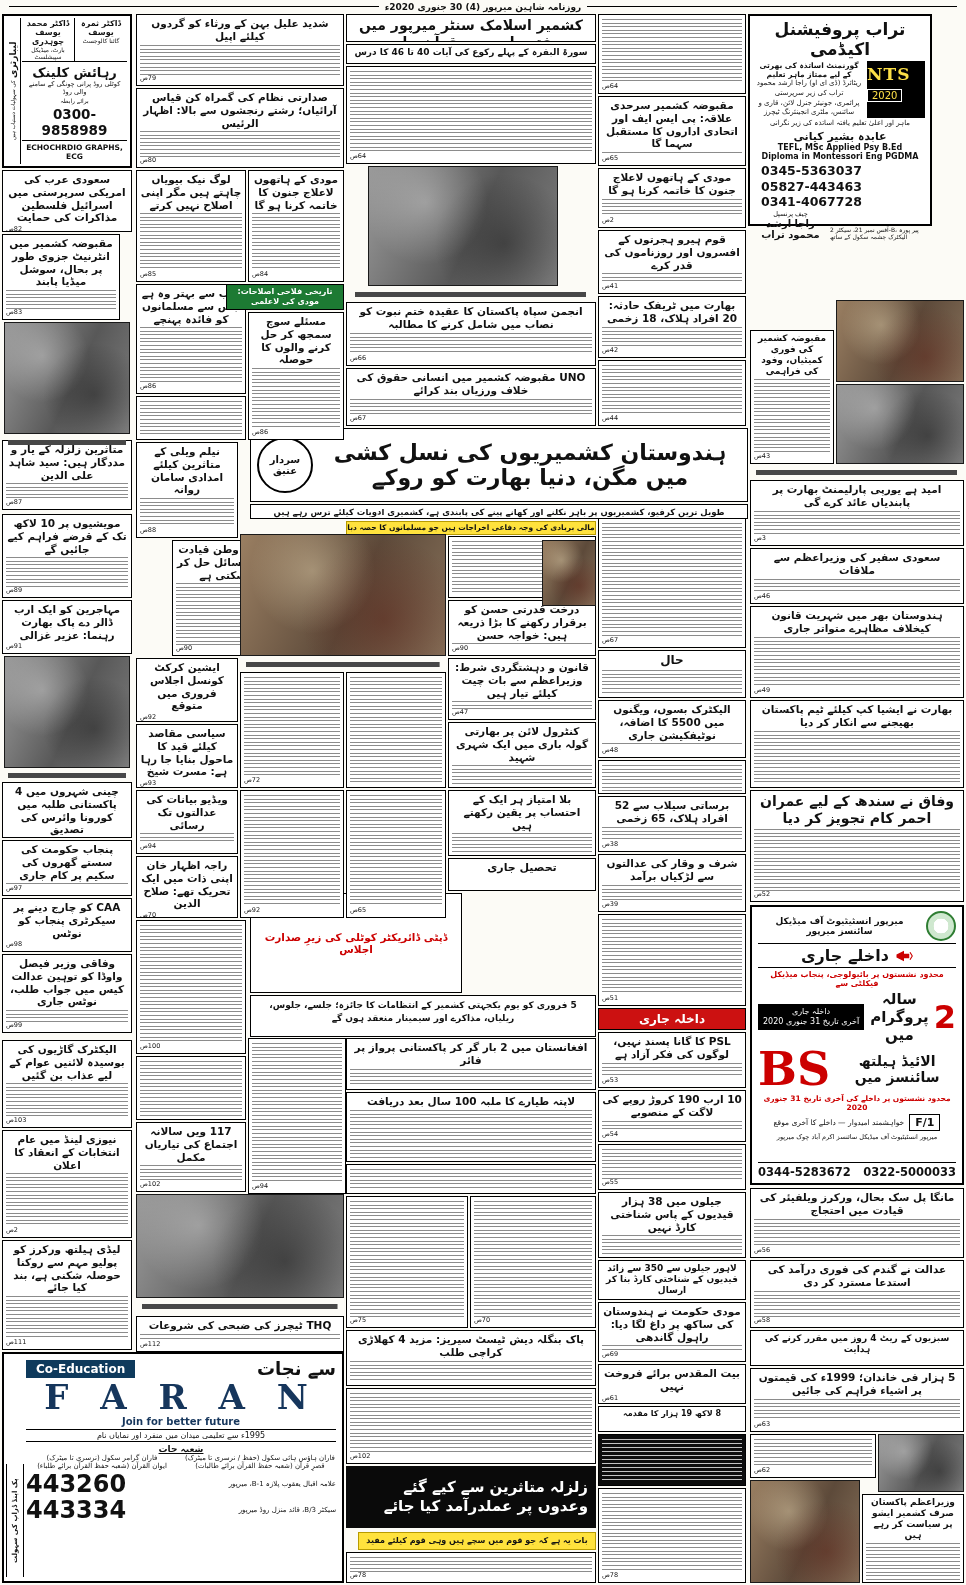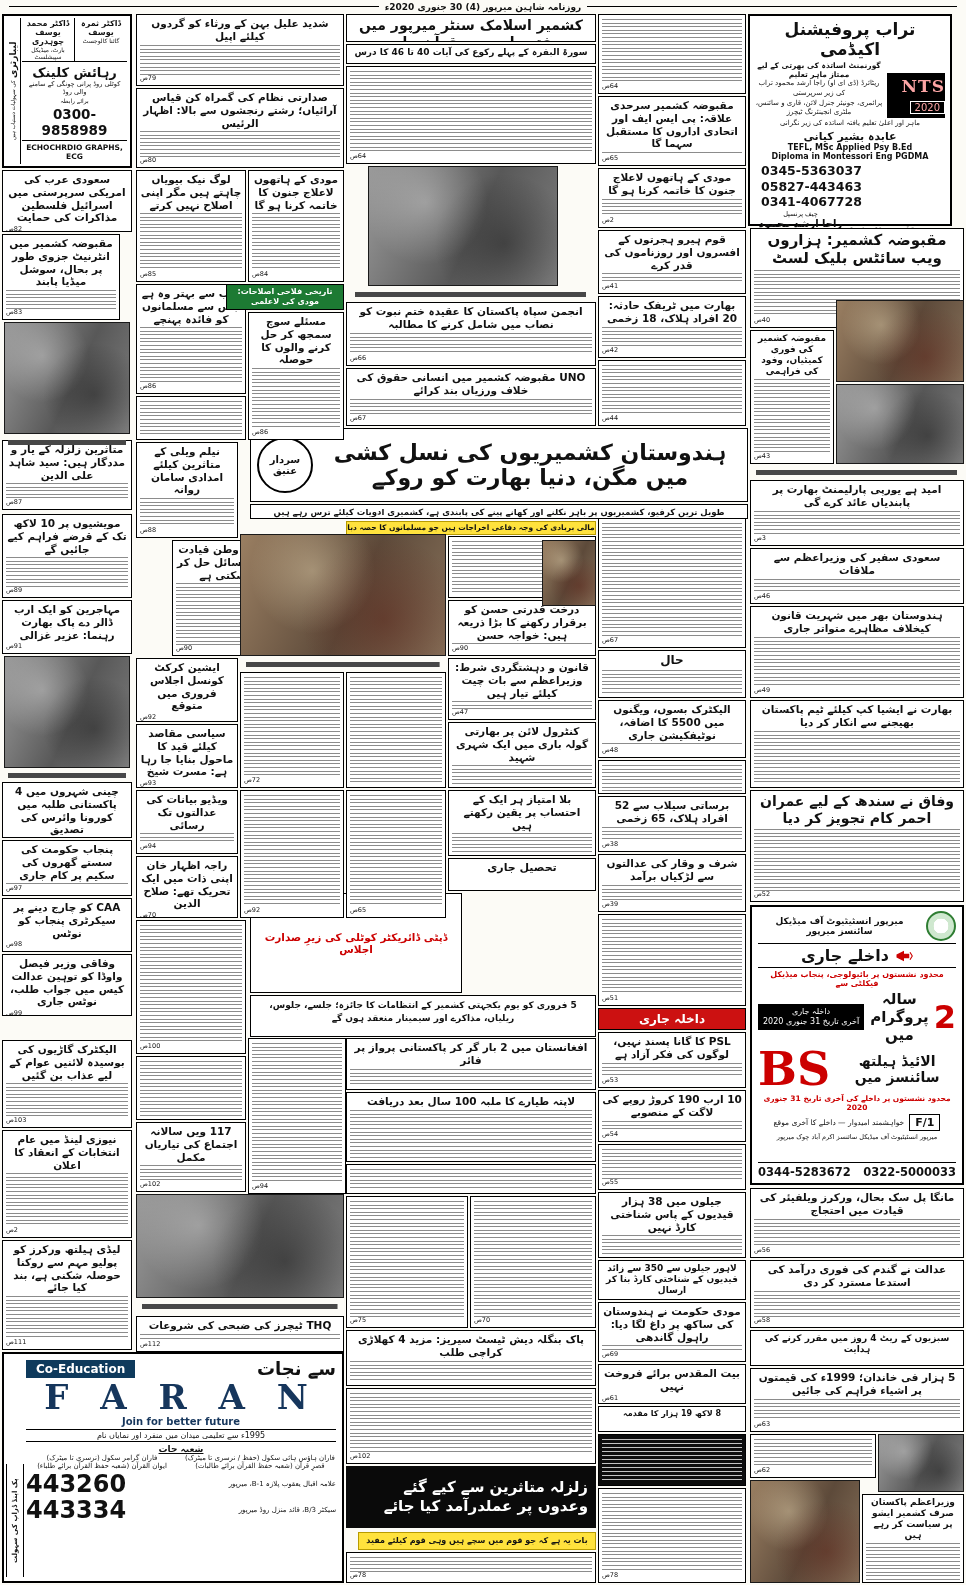--- a/index.html
+++ b/index.html
@@ -61,25 +61,25 @@
   .c-name{font-size:13px;font-weight:bold;margin-top:3px;}
   .c-addr{font-size:6.5px;line-height:1.3;}
   .c-contact{font-size:6px;}
   .c-phone{font-size:13.5px;font-weight:bold;direction:ltr;margin-top:2px;}
   .c-eng{font-size:7.5px;font-weight:bold;direction:ltr;margin-top:2px;border-top:1px solid #000;padding-top:2px;}
   .c-side{position:absolute;left:1px;top:2px;bottom:2px;width:15px;border-left:1px solid #000;
     writing-mode:vertical-rl;transform:rotate(180deg);display:flex;align-items:center;justify-content:center;gap:2px;}
   .c-side .s1{font-size:9px;font-weight:bold;}
   .c-side .s2{font-size:5.5px;}
   
-  .turab{position:absolute;left:748px;top:14px;width:204px;height:212px;border:2px solid #000;background:#fff;
+  .turab{position:absolute;left:748px;top:14px;width:184px;height:212px;border:2px solid #000;background:#fff;
     box-sizing:border-box;padding:3px 5px;display:flex;flex-direction:column;}
   .t-title{font-size:17px;font-weight:bold;text-align:center;}
   .t-row{display:flex;gap:4px;margin-top:2px;align-items:stretch;}
-  .t-nts{background:#000;color:#fca5a5;width:58px;flex:0 0 auto;text-align:right;padding:3px 0;margin-top:12px;}
+  .t-nts{background:#000;color:#fde047;width:58px;flex:0 0 auto;text-align:left;padding:3px 0;}
   .t-ntsword{font-size:17px;font-weight:bold;letter-spacing:1px;font-family:"DejaVu Serif",serif;}
   .t-ntsyear{font-size:10px;border:1px solid #fff;display:inline-block;padding:0 4px;margin-top:2px;}
   .t-mid{flex:1;text-align:center;}
   .t-sub{font-size:7.5px;font-weight:bold;}
   .t-line{font-size:7px;line-height:1.4;}
   .t-c{text-align:center;margin-top:1px;}
   .t-teacher{font-size:11px;font-weight:bold;text-align:center;margin-top:1px;}
   .t-eng{font-size:8px;font-weight:bold;text-align:center;direction:ltr;}
   .t-phones{font-size:12.5px;font-weight:bold;direction:ltr;text-align:left;padding-left:6px;line-height:1.25;margin-top:2px;}
   .t-foot{display:flex;align-items:flex-end;justify-content:space-between;margin-top:auto;gap:4px;}
@@ -311,21 +311,21 @@
     <div class="art" style="left: 2px; top: 840px; width: 130px; height: 56px;">
       <div class="hl">پنجاب حکومت کی سستے گھروں کی سکیم پر کام جاری</div>
       <div class="bsim"></div>
       <div class="ref">97ص</div>
     </div>
     <div class="art" style="left: 2px; top: 898px; width: 130px; height: 54px;">
       <div class="hl">CAA کو چارج دینے پر سیکرٹری پنجاب کو نوٹس</div>
       <div class="bsim"></div>
       <div class="ref">98ص</div>
     </div>
-    <div class="art" style="left: 2px; top: 954px; width: 130px; height: 62px;">
+    <div class="art" style="left: 2px; top: 954px; width: 130px; height: 79px;">
       <div class="hl">وفاقی وزیر فیصل واوڈا کو توہین عدالت کیس میں جواب طلب، نوٹس جاری</div>
       <div class="bsim"></div>
       <div class="ref">99ص</div>
     </div>
     <div class="art" style="left: 2px; top: 1040px; width: 130px; height: 88px;">
       <div class="hl">الیکٹرک گاڑیوں کی بوسیدہ لائنیں عوام کے لیے عذاب بن گئیں</div>
       <div class="bsim"></div>
       <div class="ref">103ص</div>
     </div>
     <div class="art" style="left: 2px; top: 1130px; width: 130px; height: 108px;">
@@ -609,25 +609,20 @@
     </div>
     <div class="art" style="left: 598px; top: 1406px; width: 148px; height: 26px;">
       <div class="hl" style="font-size: 8px;">8 لاکھ 19 ہزار کا مقدمہ</div>
     </div>
     <div class="art invert" style="left: 598px; top: 1434px; width: 148px; height: 52px;">
       <div class="bsim"></div>
     </div>
     <div class="art" style="left: 598px; top: 1488px; width: 148px; height: 95px;">
       <div class="bsim"></div>
       <div class="ref">78ص</div>
-    </div>
-    <div class="art" style="left: 750px; top: 228px; width: 214px; height: 100px;">
-      <div class="hl" style="font-size: 15px;">مقبوضہ کشمیر: ہزاروں ویب سائٹس بلیک لسٹ</div>
-      <div class="bsim"></div>
-      <div class="ref">40ص</div>
     </div>
     <div class="art" style="left: 750px; top: 330px; width: 84px; height: 134px;">
       <div class="hl" style="font-size: 9px;">مقبوضہ کشمیر کی فوری کمیٹیاں، وفود کی فراہمی</div>
       <div class="bsim"></div>
       <div class="ref">43ص</div>
     </div>
     <div class="art" style="left: 750px; top: 480px; width: 214px; height: 66px;">
       <div class="hl">امید ہے یورپی پارلیمنٹ بھارت پر پابندیاں عائد کرے گی</div>
       <div class="bsim"></div>
       <div class="ref">3ص</div>

